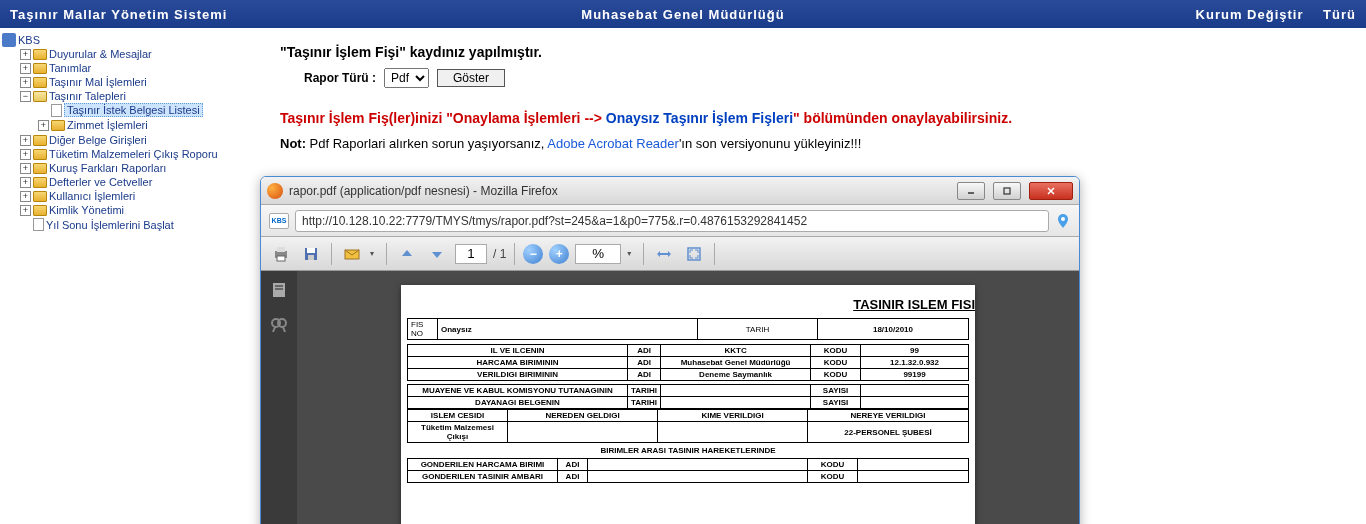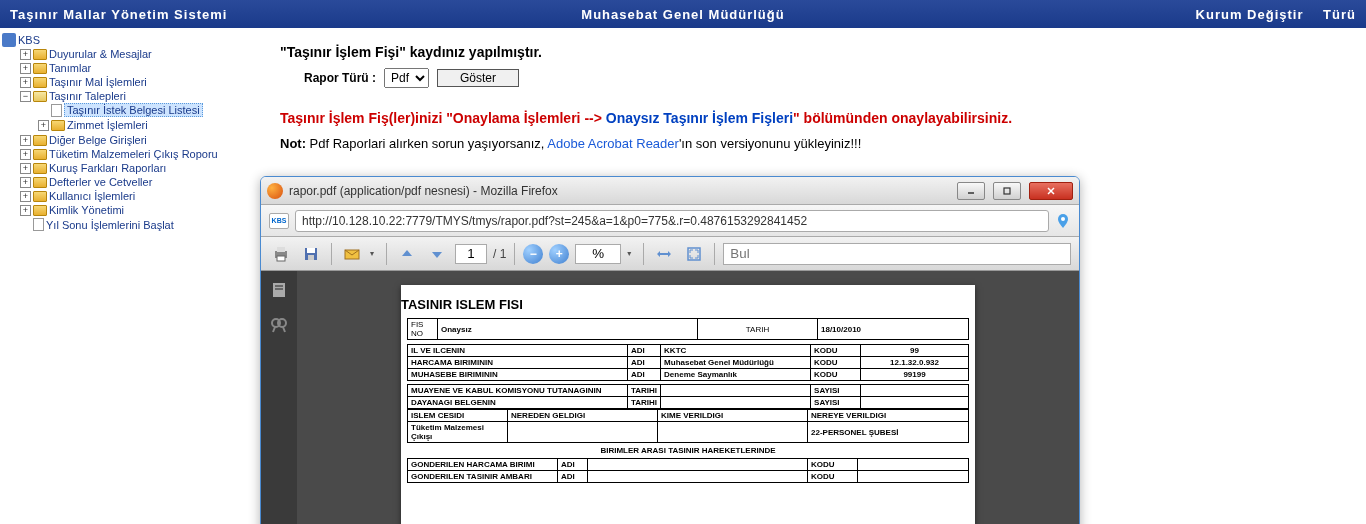--- a/index.html
+++ b/index.html
@@ -25,21 +25,21 @@
 .tree .icon-page { width: 11px; height: 13px; background: #fff; border: 1px solid #999; position: relative; }
 .tree .icon-kbs { width: 14px; height: 14px; background: #4a7ac8; border-radius: 2px; }
 .tree .selected { background: #cde4ff; border: 1px dotted #5a9adb; padding: 0 2px; }
 
 
 .content { flex: 1; padding: 16px 20px; position: relative; }
 .msg1 { font-weight: bold; font-size: 14px; margin-bottom: 8px; }
 .row-report { display: flex; align-items: center; gap: 8px; margin-bottom: 22px; padding-left: 24px; }
 .row-report label { font-weight: bold; }
 .row-report select { font-size: 12px; padding: 1px 2px; }
-.row-report button { padding: 1px 22px; font-size: 12px; border: 1px solid #555; background: #f0f0f0; cursor: pointer; }
+.row-report button { padding: 1px 15px; font-size: 12px; border: 1px solid #555; background: #f0f0f0; cursor: pointer; }
 .msg2 { font-weight: bold; font-size: 14px; margin-bottom: 10px; }
 .msg2 .red { color: #c00; }
 .msg2 .blue { color: #0040c0; }
 .msg3 { font-size: 13px; margin-bottom: 12px; }
 .msg3 a { color: #1a5ad8; text-decoration: none; }
 
 
 .popup { position: absolute; left: 0; top: 148px; width: 820px; height: 360px; border: 1px solid #4a8ad0; border-radius: 6px 6px 0 0; background: #fff; box-shadow: 0 2px 12px rgba(0,0,0,0.3); overflow: hidden; }
 .popup-titlebar { height: 28px; background: linear-gradient(#f2f2f2, #d8d8d8); display: flex; align-items: center; padding: 0 6px; gap: 6px; border-bottom: 1px solid #aaa; }
 .popup-titlebar .fx-icon { width: 16px; height: 16px; border-radius: 50%; background: radial-gradient(circle at 30% 30%, #ffb040, #d85010); }
@@ -64,25 +64,25 @@
 .pdf-toolbar input.zoom { width: 46px; height: 20px; border: 1px solid #aaa; padding: 0 16px; }
 .pdf-toolbar input.find { flex: 1; min-width: 80px; height: 22px; border: 1px solid #aaa; padding: 0 6px; color: #888; }
 
 
 .pdf-body { display: flex; height: calc(100% - 28px - 32px - 34px); }
 .pdf-sidebar { width: 36px; background: #3a3a3a; display: flex; flex-direction: column; align-items: center; padding-top: 8px; gap: 14px; }
 .pdf-sidebar .sbtn { width: 22px; height: 22px; cursor: pointer; color: #888; display: flex; align-items: center; justify-content: center; }
 .pdf-viewer { flex: 1; background: #4a4a4a; display: flex; justify-content: center; padding-top: 14px; overflow: hidden; }
 .pdf-page { width: 574px; background: #fff; box-shadow: 0 2px 6px rgba(0,0,0,.5); padding: 8px 0 0; }
 
-.pdf-page h3 { text-align: left; font-size: 13px; font-weight: bold; margin: 4px 0 6px; }
+.pdf-page h3 { text-align: right; font-size: 13px; font-weight: bold; margin: 4px 0 6px; text-decoration: underline; }
 .ft { border-collapse: collapse; width: 100%; font-size: 8px; padding-left:6px; padding-right:6px;}
 .ft td, .ft th { border: 1px solid #000; padding: 1px 3px; vertical-align: middle; font-weight: bold;}
 .ft td.lab { background: #fff; font-weight: normal; }
-.ft td.c { }
+.ft td.c { text-align: center; }
 .ft td.r { text-align: center; }
 .section-title { font-size: 8px; text-align: center; font-weight: bold; padding: 3px 0;}
 .spacer-row td { border: none; height: 4px; padding:0; }
 
 </style>
 </head>
 <body>
 
 <div class="topbar">
   <span>Taşınır Mallar Yönetim Sistemi</span>
@@ -293,21 +293,20 @@
               <path d="M1 8l3-3v2h8V5l3 3-3 3V9H4v2z" fill="#6090d0"></path>
             </svg>
           </span>
         <span class="tbtn">
             <svg width="16" height="16" viewBox="0 0 16 16">
               <rect x="2" y="2" width="12" height="12" fill="none" stroke="#6090d0" stroke-width="1.5"></rect>
               <path d="M4 4h3M4 4v3M12 4H9M12 4v3M4 12h3M4 12V9M12 12H9M12 12V9" stroke="#6090d0"></path>
             </svg>
           </span>
         <span class="sep"></span>
-        <input class="find" placeholder="Bul" style="">
       </div>
       <div class="pdf-body">
         <div class="pdf-sidebar">
           <span class="sbtn">
               <svg width="18" height="18" viewBox="0 0 18 18">
                 <rect x="3" y="2" width="12" height="14" fill="#aaa"></rect>
                 <rect x="5" y="4" width="8" height="2" fill="#666"></rect>
                 <rect x="5" y="7" width="8" height="2" fill="#666"></rect>
               </svg>
             </span>
@@ -342,21 +341,21 @@
                     <td class="r">99</td>
                   </tr>
               <tr>
                     <td class="c">HARCAMA BIRIMININ</td>
                     <td class="c">ADI</td>
                     <td class="c">Muhasebat Genel Müdürlüğü</td>
                     <td class="c">KODU</td>
                     <td class="r">12.1.32.0.932</td>
                   </tr>
               <tr>
-                    <td class="c">MUHASEBE BIRIMININ</td>
+                    <td class="c">VERILDIGI BIRIMININ</td>
                     <td class="c">ADI</td>
                     <td class="c">Deneme Saymanlık</td>
                     <td class="c">KODU</td>
                     <td class="r">99199</td>
                   </tr>
               <tr class="spacer-row">
                     <td colspan="5"></td>
                   </tr>
               <tr>
                     <td class="c">MUAYENE VE KABUL KOMISYONU TUTANAGININ</td>

